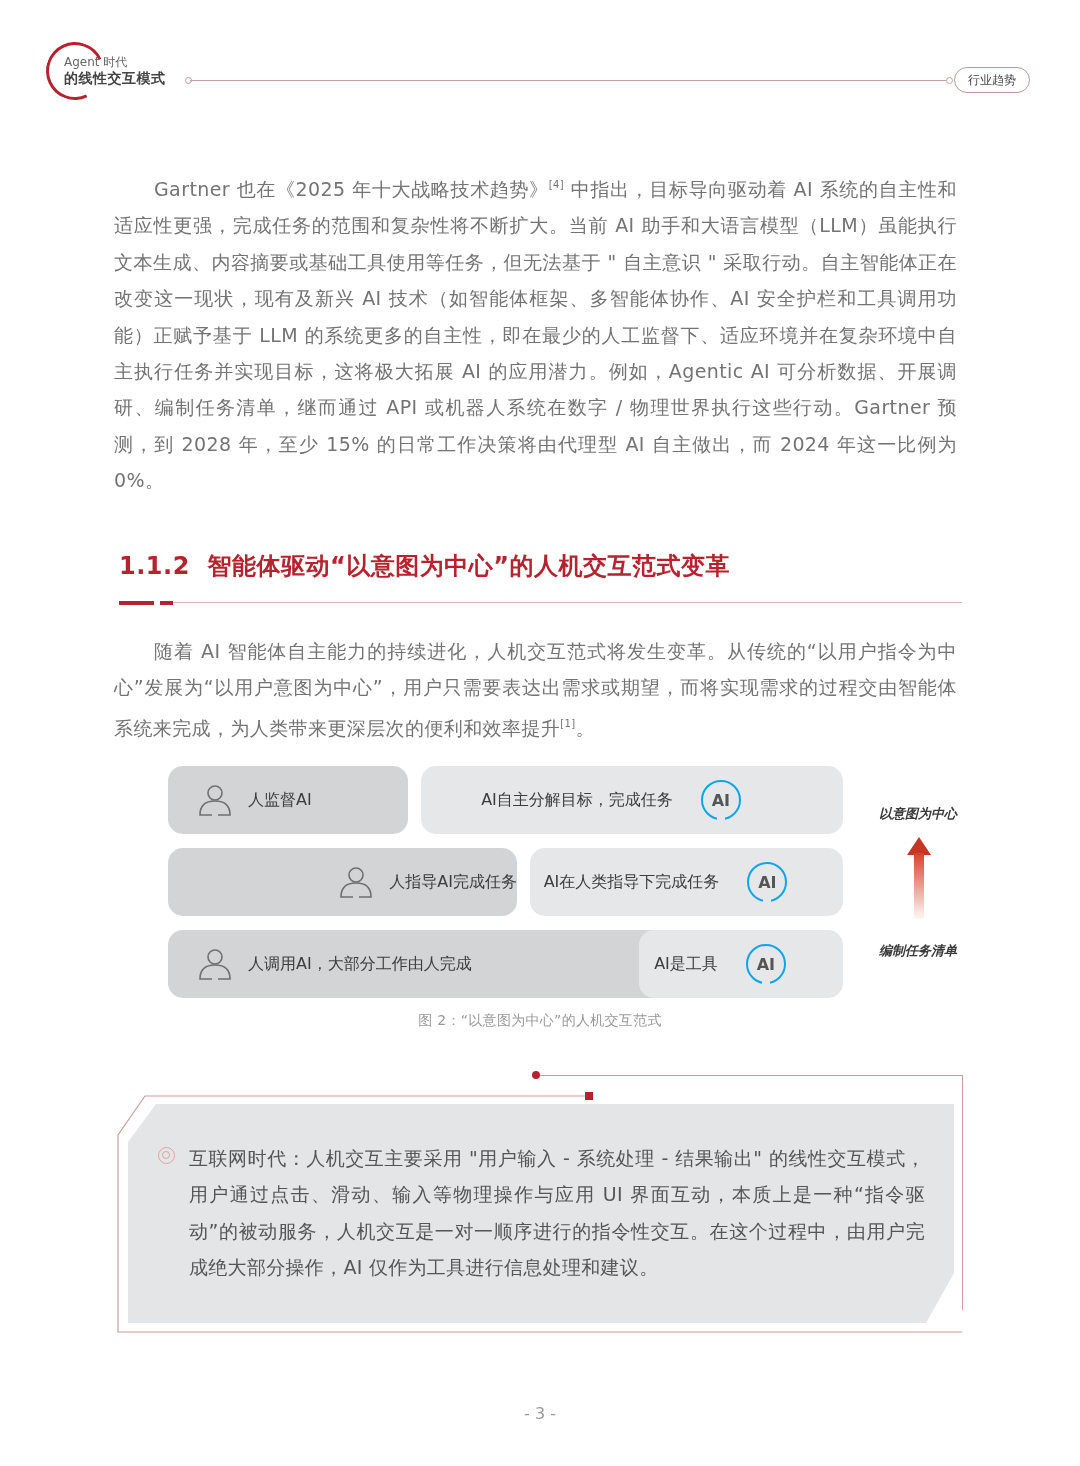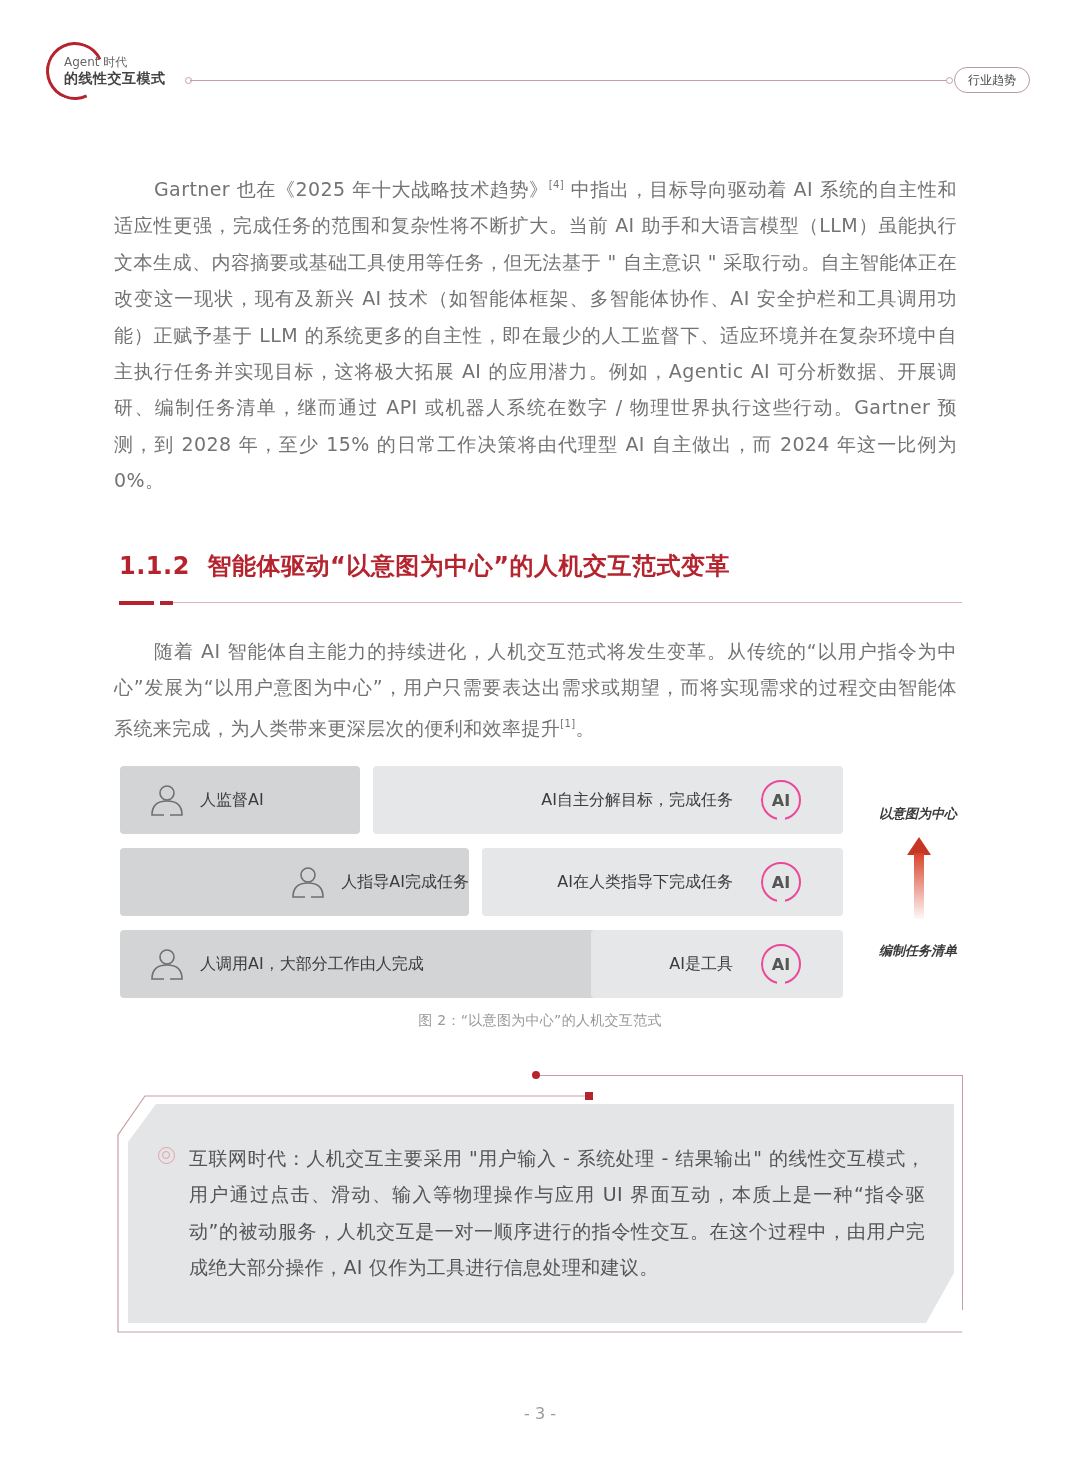--- a/index.html
+++ b/index.html
@@ -24,28 +24,28 @@
           text-align: justify; text-indent: 40px; letter-spacing: 0.4px; margin: 0; }
   .para sup { font-size: 10px; vertical-align: 8px; }
 
   
   .h2 { position: absolute; left: 119px; top: 550px; font-size: 24px; font-weight: bold; color: #b5242e; letter-spacing: 0.5px; }
   .h2-bar1 { position: absolute; left: 119px; top: 601px; width: 35px; height: 4px; background: #b5242e; }
   .h2-bar2 { position: absolute; left: 160px; top: 601px; width: 13px; height: 4px; background: #b5242e; }
   .h2-line { position: absolute; left: 173px; top: 602px; width: 789px; height: 1px; background: #d8b8bb; }
 
   
-  .row { position: absolute; height: 68px; border-radius: 4px; display: flex; align-items: center; box-sizing: border-box; }
+  .row { position: absolute; height: 68px; border-radius: 15px; display: flex; align-items: center; box-sizing: border-box; margin-left: 48px; }
   .human { background: #d2d4d6; padding-left: 28px; left: 120px; }
-  .ai { background: #e6e7e9; justify-content: flex-end; padding-right: 42px; right: 237px; gap: 12px; }
+  .ai { background: #e6e7e9; justify-content: center; padding-right: 42px; right: 237px; gap: 12px; }
   .row-label { font-size: 16px; color: #3c3c3c; }
   .human .row-label { margin-left: 14px; }
   .ai .row-label { margin-right: 16px; }
   .person-icon { width: 38px; height: 38px; display: block; }
-  .ai-icon { width: 40px; height: 40px; border: 2px solid #ec4899; border-radius: 50%; box-sizing: border-box;
+  .ai-icon { width: 40px; height: 40px; border: 2px solid #0ea5e9; border-radius: 50%; box-sizing: border-box;
              display: flex; align-items: center; justify-content: center; font-size: 16px; color: #555; font-weight: bold; position: relative; }
   .ai-icon::after { content: ""; position: absolute; bottom: -3px; left: 50%; width: 8px; height: 4px; background: #e6e7e9; transform: translateX(-50%); }
 
   .side-label { position: absolute; left: 879px; font-size: 13px; font-weight: bold; color: #3a3a3a; font-style: italic; }
   .arrow-shaft { position: absolute; left: 914px; top: 853px; width: 10px; height: 66px;
                  background: linear-gradient(to bottom, #d8432c, rgba(232,120,96,0.05)); }
   .arrow-head { position: absolute; left: 907px; top: 837px; width: 0; height: 0;
                 border-left: 12px solid transparent; border-right: 12px solid transparent; border-bottom: 18px solid #c73625; }
 
   .caption { position: absolute; left: 0; width: 1080px; top: 1012px; text-align: center; font-size: 14px; color: #999; letter-spacing: 0.3px; }

